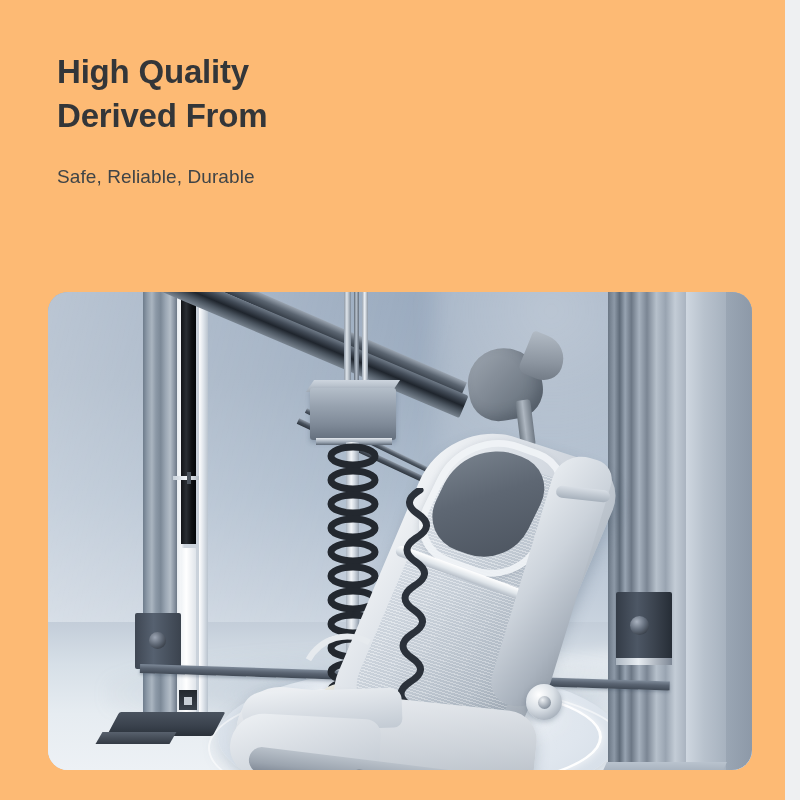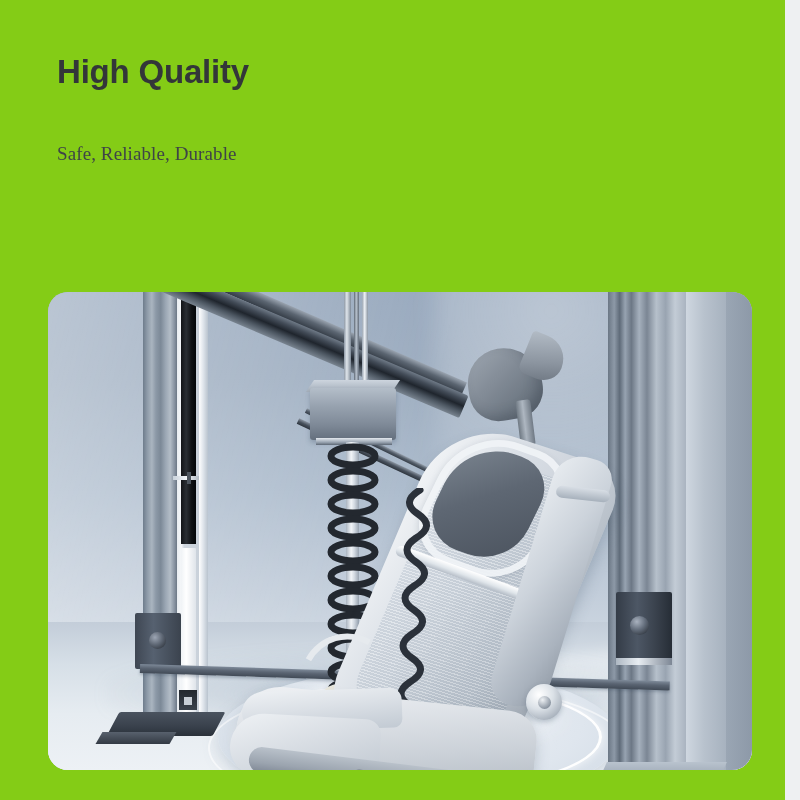--- a/index.html
+++ b/index.html
@@ -14,48 +14,47 @@
   body {
     background: #eef0f2;
     font-family: "Liberation Sans", "DejaVu Sans", sans-serif;
     -webkit-font-smoothing: antialiased;
   }
 
   .page {
     position: relative;
     width: 785px;
     height: 800px;
-    background: #84cc16;
+    background: #fdba74;
   }
 
   
   .text-block {
     position: absolute;
     left: 57px;
     top: 50px;
     width: 700px;
   }
 
   .headline {
     font-size: 33px;
     font-weight: bold;
     line-height: 44px;
     color: #333639;
     letter-spacing: -0.2px;
   }
   .headline .hl-line { display: block; white-space: pre; }
 
   .subhead {
-    margin-top: 47px;
+    margin-top: 26px;
     font-size: 19px;
     font-weight: normal;
     line-height: 26px;
     color: #3f4447;
     letter-spacing: 0.1px;
-    font-family: Liberation Serif, serif;
   }
 
   
   .photo-card {
     position: absolute;
     left: 48px;
     top: 292px;
     width: 704px;
     height: 478px;
     border-radius: 20px;
@@ -610,20 +609,21 @@
   }
 </style>
 </head>
 <body>
 
 <div class="page">
 
   <div class="text-block">
     <h1 class="headline">
       <span class="hl-line">High Quality</span>
+      <span class="hl-line">Derived From</span>
     </h1>
     <p class="subhead">Safe, Reliable, Durable</p>
   </div>
 
   <div class="photo-card">
 
     <div class="wall"></div>
     <div class="wall-light"></div>
     <div class="wall-light2"></div>
     <div class="floor"></div>

